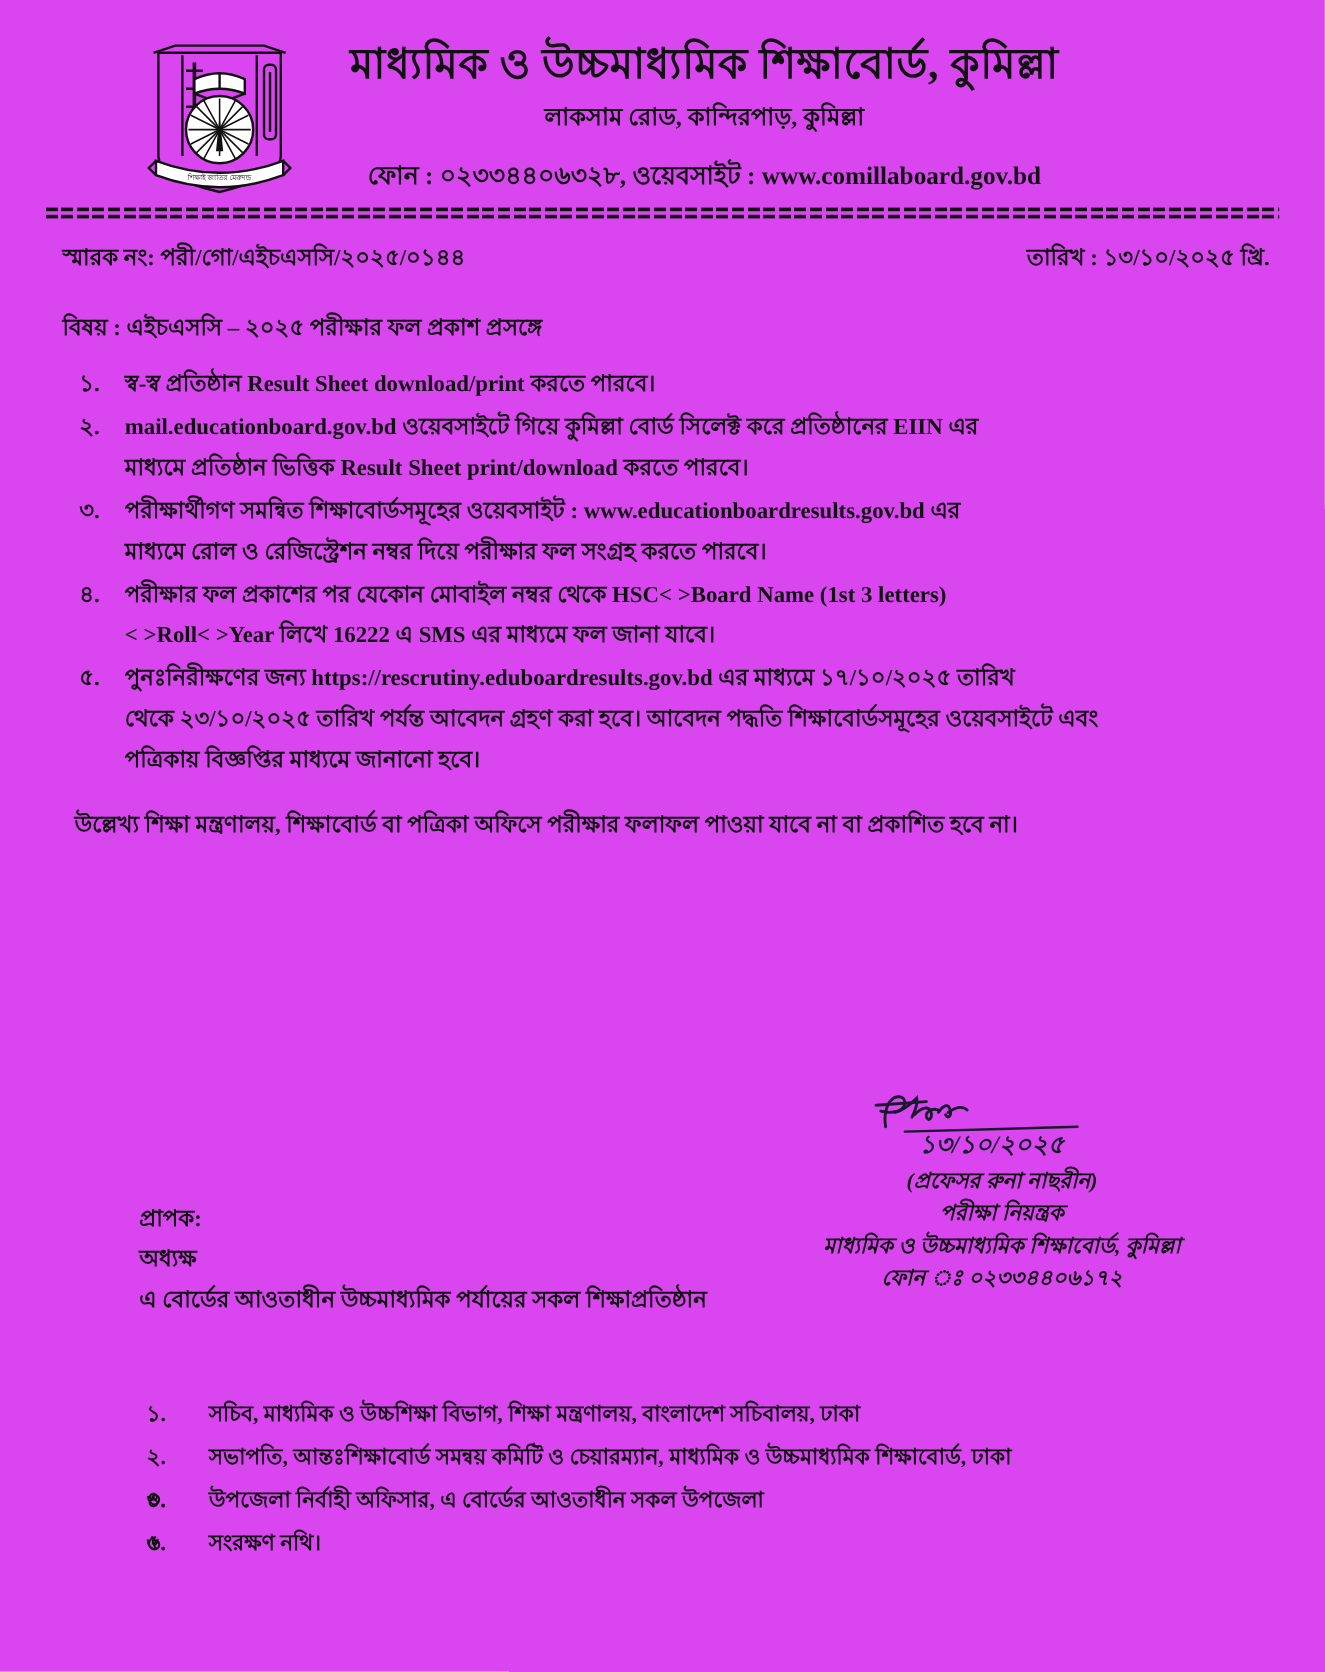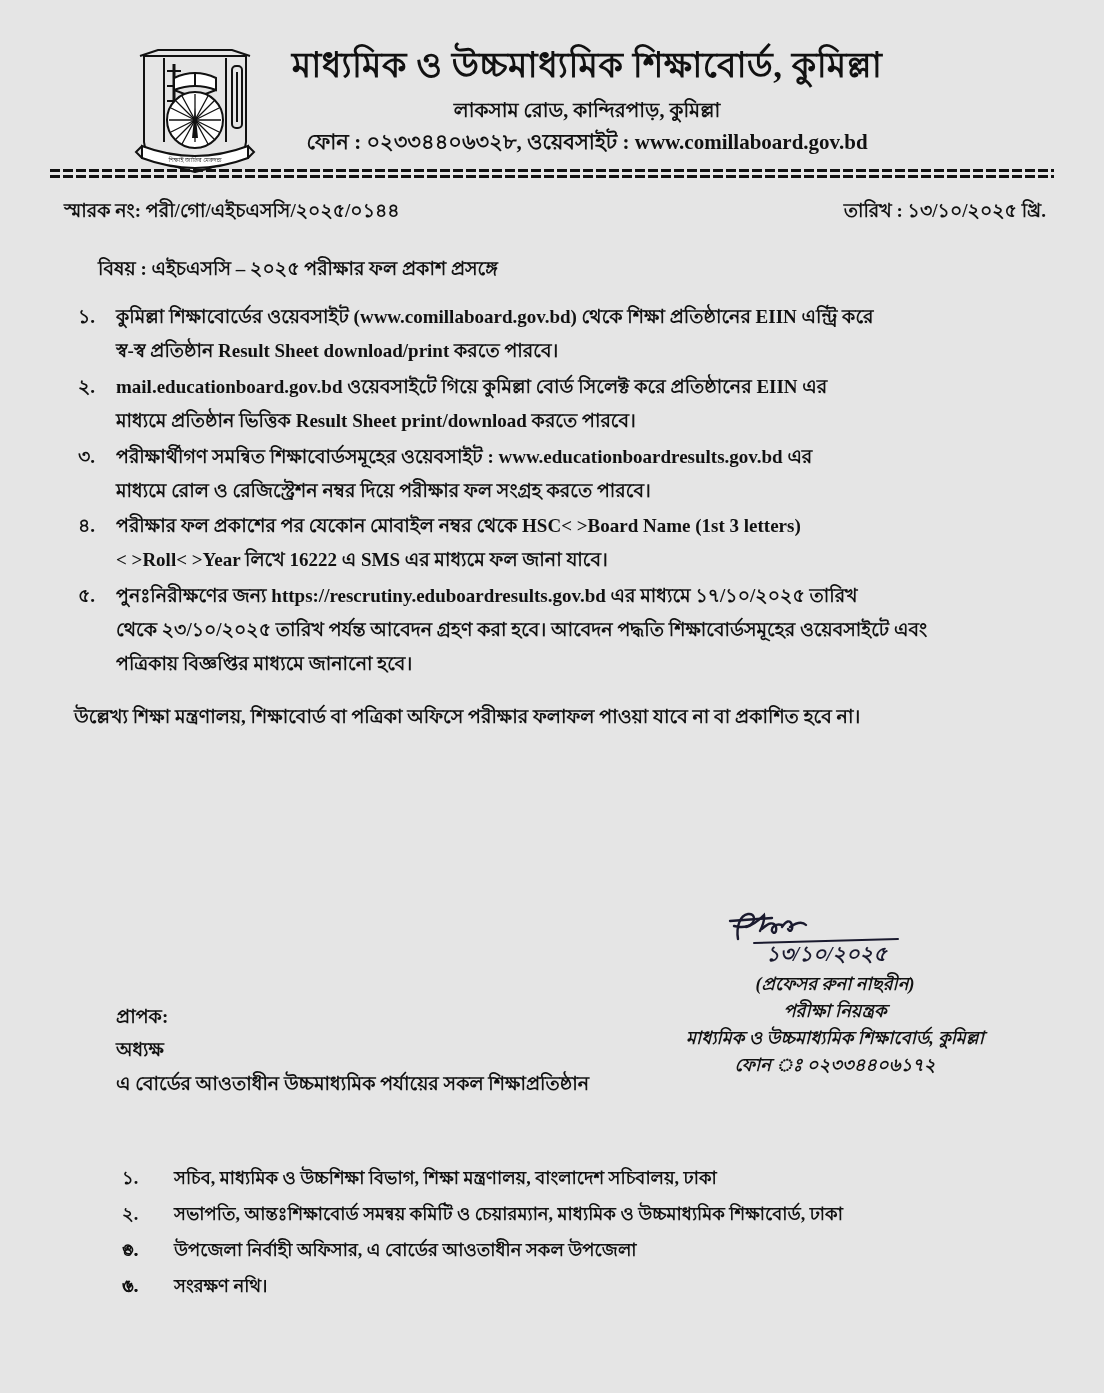--- a/index.html
+++ b/index.html
@@ -12,22 +12,22 @@
     width: 1104px;
     height: 1393px;
     position: relative;
     font-family: "Liberation Serif", "DejaVu Serif", serif;
     color: #111111;
     overflow: hidden;
   }
   .page {
     position: absolute;
     inset: 0;
-    padding: 12px;
-    background: #e5e5e5;
+    padding: 0;
+    background: #d946ef;
   }
 
   
   .letterhead {
     position: relative;
     padding: 18px 40px 0 40px;
     text-align: center;
   }
   .crest {
     position: absolute;
@@ -48,21 +48,21 @@
   }
   .board-address {
     font-size: 20px;
     font-weight: bold;
     margin: 12px 0 0 70px;
     line-height: 1.2;
   }
   .board-contact {
     font-size: 21px;
     font-weight: bold;
-    margin: 8px 0 0 70px;
+    margin: 24px 0 0 70px;
     line-height: 1.2;
   }
   .board-contact .site {
     font-family: "Liberation Serif", "DejaVu Serif", serif;
   }
 
   .rule {
     margin: 14px 38px 0 38px;
     height: 9px;
     position: relative;
@@ -83,21 +83,21 @@
   .meta-row {
     display: flex;
     justify-content: space-between;
     align-items: baseline;
     margin: 18px 46px 0 52px;
     font-size: 19px;
     font-weight: bold;
   }
 
   .subject-line {
-    margin: 26px 46px 0 86px;
+    margin: 26px 46px 0 52px;
     font-size: 19px;
     font-weight: bold;
   }
   .source-line {
     margin: 26px 46px 0 62px;
     font-size: 19px;
     font-weight: bold;
   }
 
   
@@ -260,21 +260,20 @@
     <span>তারিখ : ১৩/১০/২০২৫ খ্রি.</span>
   </div>
 
   <div class="subject-line">বিষয় : এইচএসসি – ২০২৫ পরীক্ষার ফল প্রকাশ প্রসঙ্গে</div>
 
 
 
   <ol class="main-list">
     <li>
       <span class="marker">১.</span>
-      <span class="sub-line">কুমিল্লা শিক্ষাবোর্ডের ওয়েবসাইট (www.comillaboard.gov.bd) থেকে শিক্ষা প্রতিষ্ঠানের EIIN এন্ট্রি করে</span>
       <span class="sub-line">স্ব-স্ব প্রতিষ্ঠান Result Sheet download/print করতে পারবে।</span>
     </li>
     <li>
       <span class="marker">২.</span>
       <span class="sub-line">mail.educationboard.gov.bd  ওয়েবসাইটে গিয়ে কুমিল্লা বোর্ড সিলেক্ট করে প্রতিষ্ঠানের EIIN এর</span>
       <span class="sub-line">মাধ্যমে প্রতিষ্ঠান ভিত্তিক Result Sheet print/download করতে পারবে।</span>
     </li>
     <li>
       <span class="marker">৩.</span>
       <span class="sub-line">পরীক্ষার্থীগণ  সমন্বিত  শিক্ষাবোর্ডসমূহের  ওয়েবসাইট  :  www.educationboardresults.gov.bd  এর</span>

